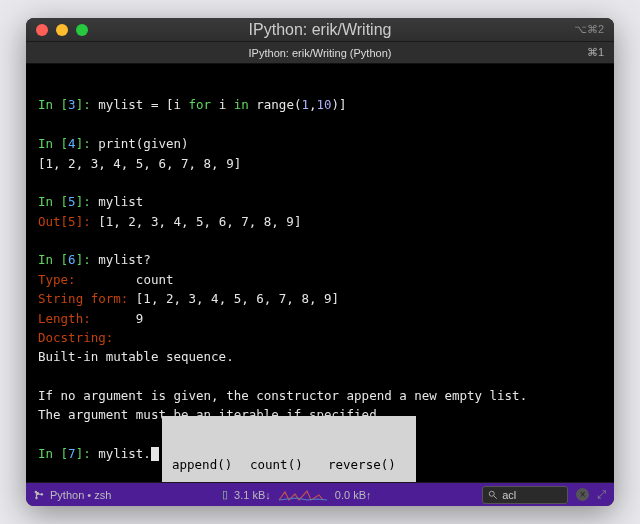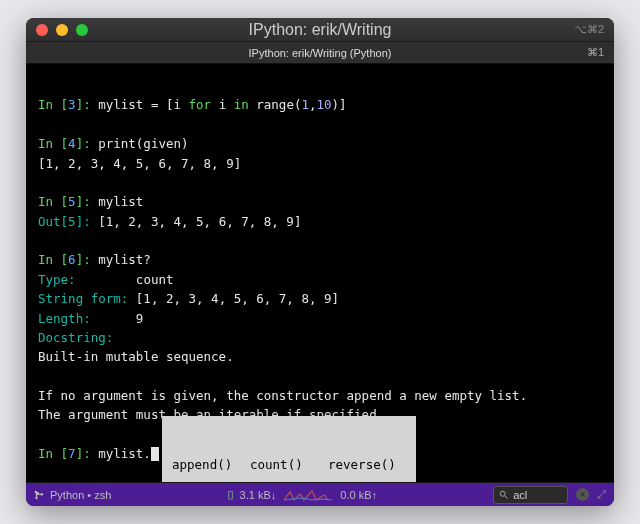--- a/index.html
+++ b/index.html
@@ -23,41 +23,41 @@
     border-bottom: 1px solid #111; position: relative;
   }
   .tab-label { color: #ddd; font-size: 11px; }
   .tab-right { position: absolute; right: 10px; color: #aaa; font-size: 11px; }
   .terminal {
     flex: 1; background: #000; font-family: Menlo, Monaco, Consolas, monospace;
     font-size: 12.5px; line-height: 1.55; padding: 12px 12px 0 12px; color: #e6e6e6;
     white-space: pre; overflow: hidden; position: relative;
   }
   .g { color: #5fd75f; text-align: center; } .c { color: #5fafff; }
-  .r { color: #14b8a6; text-align: center; } .num { color: #afafff; } .w { color: #e6e6e6; }
+  .r { color: #c2410c; text-align: center; } .num { color: #afafff; } .w { color: #e6e6e6; }
   .cursor { display:inline-block; width: 8px; height: 14px; background: #e6e6e6; vertical-align: text-bottom; }
   .popup {
     position: absolute; background: #d4d4d4; color: #000; padding: 4px 10px;
     font-family: Menlo, Monaco, monospace; font-size: 12.5px; line-height: 1.45;
     box-shadow: 2px 2px 6px rgba(0,0,0,0.4);
   }
   .popup-row { display: flex; }
   .popup-row span { width: 78px; }
   .statusbar {
     height: 24px; background: #4c1d95; border-top: 1px solid #1a1a1a;
     display: flex; align-items: center; padding: 0 8px; color: #bbb; font-size: 11px; gap: 6px;
   }
   .status-left { display: flex; align-items: center; gap: 6px; flex: 0 0 auto; }
   .status-mid { flex: 1; display: flex; align-items: center; justify-content: center; gap: 6px; }
   .status-right { display: flex; align-items: center; gap: 8px; }
   .branch-icon { width: 10px; height: 12px; }
   .sparkline { width: 52px; height: 14px; }
   .search-box {
     background: #2a2a2a; border: 1px solid #555; border-radius: 3px; padding: 1px 5px;
-    display: flex; align-items: center; gap: 4px; color: #aaa; width: 75px; height: 18px;
+    display: flex; align-items: center; gap: 4px; color: #aaa; width: 86px; height: 18px;
   }
   .search-box input {
     background: transparent; border: none; color: #ccc; font-size: 11px; width: 48px; outline: none;
   }
   .mag { width: 10px; height: 10px; }
   .close-dot { width: 13px; height: 13px; border-radius: 50%; background: #555; display:flex;align-items:center;justify-content:center;color:#222;font-size:10px;line-height:1; }
   .expand-icon { color:#888; font-size: 11px; }
 </style>
 </head>
 <body>

